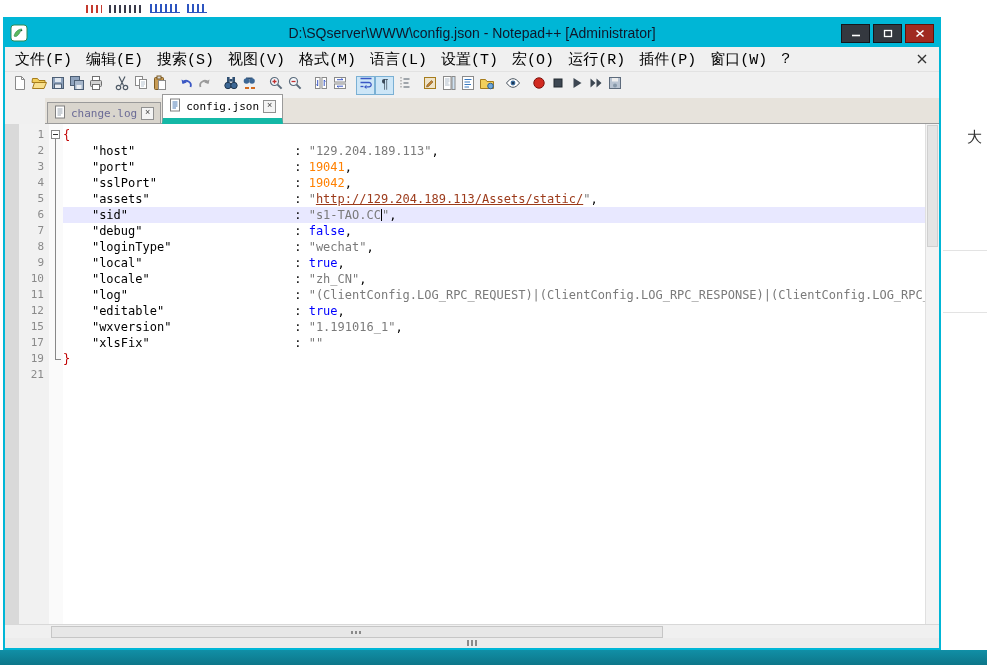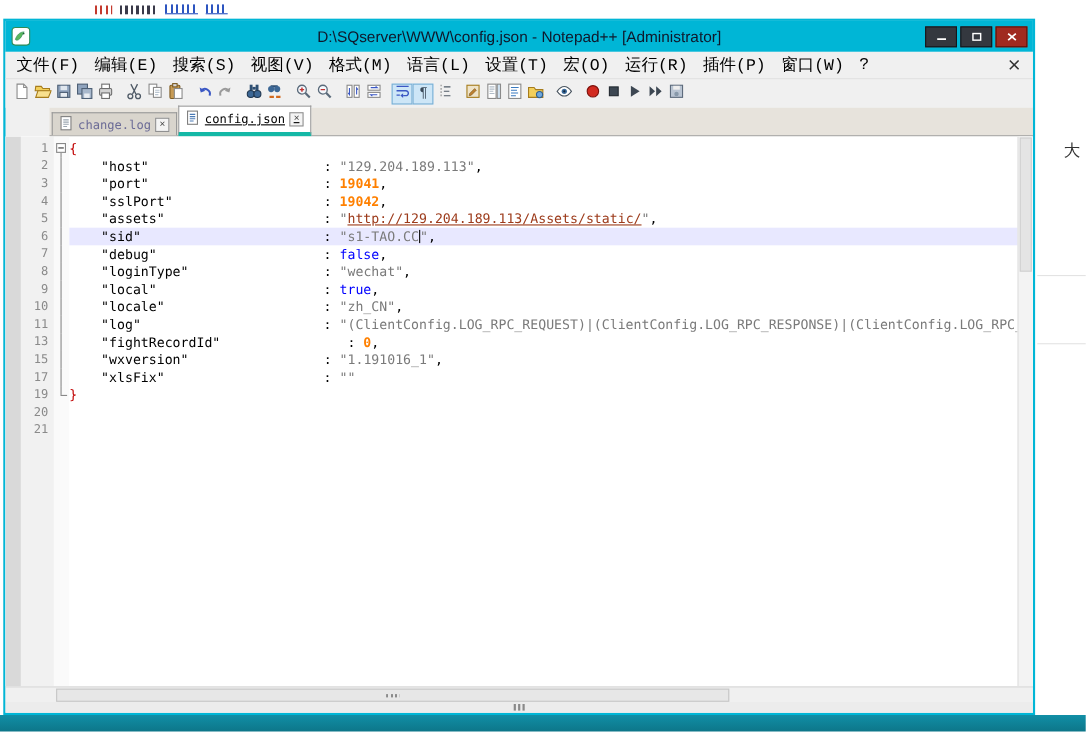--- a/index.html
+++ b/index.html
@@ -41,21 +41,21 @@
            border-top:1px solid #e2e2e2;}
   .tb-btn{width:19px;height:19px;display:flex;align-items:center;justify-content:center;border:1px solid transparent;box-sizing:border-box;}
   .tb-btn.pressed{background:#cde6f7;border:1px solid #7ab0d4;}
   .tb-sep{width:7px;height:19px;flex:none;}
 
   .tabbar{height:25px;background:#e7e3dc;display:flex;align-items:flex-end;padding-left:2px;flex:none;
           border-bottom:1px solid #9a9a9a;margin-left:40px;}
   .tab{height:20px;display:flex;align-items:center;gap:4px;padding:0 6px;margin-right:1px;
        border:1px solid #9a9a9a;border-bottom:none;background:#d9d5cd;
        font-family:"DejaVu Sans Mono","Liberation Mono",monospace;font-size:11px;color:#6b6b96;}
-  .tab.active{background:#fff;height:23px;color:#000;border-bottom:4px solid #14b8a6;margin-bottom:-1px;text-decoration:underline;}
+  .tab.active{background:#fff;height:23px;color:#000;border-bottom:6px solid #14b8a6;margin-bottom:-1px;}
   .tab-close{width:11px;height:11px;border:1px solid #909090;background:#f4f4f4;color:#444;
              font-size:9px;line-height:9px;text-align:center;font-family:"Liberation Sans",sans-serif;}
 
   .editor{flex:1;position:relative;display:flex;background:#fff;overflow:hidden;}
   .margin-bookmark{width:14px;background:#d9d9d9;flex:none;}
   .margin-numbers-bg{position:absolute;left:14px;top:0;bottom:0;width:30px;background:#f1f1f1;}
   .margin-fold-bg{position:absolute;left:44px;top:0;bottom:0;width:14px;background:#fafafa;}
   .lines{flex:1;display:flex;flex-direction:column;padding-top:3px;position:relative;overflow:hidden;}
   .line{display:flex;height:16px;line-height:16px;white-space:pre;flex:none;
         font-family:"DejaVu Sans Mono","Liberation Mono",monospace;font-size:12px;}
@@ -67,21 +67,21 @@
   .fold .v.half{bottom:8px;}
   .fold .h{position:absolute;left:6px;top:8px;width:6px;height:1px;background:#888;}
   .fold .box{position:absolute;left:2px;top:3px;width:9px;height:9px;border:1px solid #888;
              background:#fff;box-sizing:border-box;}
   .fold .box::after{content:"";position:absolute;left:1px;right:1px;top:3px;height:1px;background:#333;}
   .code{flex:1;overflow:hidden;}
   .line.current .code{background:var(--current-line);}
   .c-p{color:#000;}
   .c-k{color:#000;}
   .c-s{color:var(--string);}
-  .c-n{color:var(--number);font-weight:bold;}
+  .c-n{color:var(--number);}
   .c-b{color:var(--keyword);font-weight:normal;}
   .c-u{color:var(--url);text-decoration:underline;}
   .c-x{color:var(--brace);}
   .caret{display:inline-block;width:1px;height:12px;background:#000;vertical-align:-2px;}
 
   .vscroll{position:absolute;right:0;top:0;bottom:0;width:13px;background:#f3f3f3;border-left:1px solid #e0e0e0;}
   .vthumb{position:absolute;left:1px;right:1px;top:1px;height:120px;background:#e4e4e4;border:1px solid #cfcfcf;}
 
   .hscroll{height:13px;background:#f0f0f0;border-top:1px solid #d8d8d8;position:relative;flex:none;}
   .hthumb{position:absolute;left:46px;top:1px;width:610px;height:10px;background:#e7e7e7;
@@ -390,25 +390,24 @@
         <div class="line"><span class="ln">2</span><span class="fold"><span class="v"></span></span><span class="code"><span class="c-p">    </span><span class="c-k">"host"</span><span class="c-p">                      </span><span class="c-p">: </span><span class="c-s">"129.204.189.113"</span><span class="c-p">,</span></span></div>
         <div class="line"><span class="ln">3</span><span class="fold"><span class="v"></span></span><span class="code"><span class="c-p">    </span><span class="c-k">"port"</span><span class="c-p">                      </span><span class="c-p">: </span><span class="c-n">19041</span><span class="c-p">,</span></span></div>
         <div class="line"><span class="ln">4</span><span class="fold"><span class="v"></span></span><span class="code"><span class="c-p">    </span><span class="c-k">"sslPort"</span><span class="c-p">                   </span><span class="c-p">: </span><span class="c-n">19042</span><span class="c-p">,</span></span></div>
         <div class="line"><span class="ln">5</span><span class="fold"><span class="v"></span></span><span class="code"><span class="c-p">    </span><span class="c-k">"assets"</span><span class="c-p">                    </span><span class="c-p">: </span><span class="c-s">"</span><span class="c-u">http://129.204.189.113/Assets/static/</span><span class="c-s">"</span><span class="c-p">,</span></span></div>
         <div class="line current"><span class="ln">6</span><span class="fold"><span class="v"></span></span><span class="code"><span class="c-p">    </span><span class="c-k">"sid"</span><span class="c-p">                       </span><span class="c-p">: </span><span class="c-s">"s1-TAO.CC</span><span class="caret"></span><span class="c-s">"</span><span class="c-p">,</span></span></div>
         <div class="line"><span class="ln">7</span><span class="fold"><span class="v"></span></span><span class="code"><span class="c-p">    </span><span class="c-k">"debug"</span><span class="c-p">                     </span><span class="c-p">: </span><span class="c-b">false</span><span class="c-p">,</span></span></div>
         <div class="line"><span class="ln">8</span><span class="fold"><span class="v"></span></span><span class="code"><span class="c-p">    </span><span class="c-k">"loginType"</span><span class="c-p">                 </span><span class="c-p">: </span><span class="c-s">"wechat"</span><span class="c-p">,</span></span></div>
         <div class="line"><span class="ln">9</span><span class="fold"><span class="v"></span></span><span class="code"><span class="c-p">    </span><span class="c-k">"local"</span><span class="c-p">                     </span><span class="c-p">: </span><span class="c-b">true</span><span class="c-p">,</span></span></div>
         <div class="line"><span class="ln">10</span><span class="fold"><span class="v"></span></span><span class="code"><span class="c-p">    </span><span class="c-k">"locale"</span><span class="c-p">                    </span><span class="c-p">: </span><span class="c-s">"zh_CN"</span><span class="c-p">,</span></span></div>
         <div class="line"><span class="ln">11</span><span class="fold"><span class="v"></span></span><span class="code"><span class="c-p">    </span><span class="c-k">"log"</span><span class="c-p">                       </span><span class="c-p">: </span><span class="c-s">"(ClientConfig.LOG_RPC_REQUEST)|(ClientConfig.LOG_RPC_RESPONSE)|(ClientConfig.LOG_RPC_C</span></span></div>
-        <div class="line"><span class="ln">13</span><span class="fold"><span class="v"></span></span><span class="code"><span class="c-p">    </span><span class="c-k">"fightRecordId"</span><span class="c-p">                </span><span class="c-p">: </span><span class="c-n">0</span><span class="c-p">,</span></span></div>
+        <div class="line"><span class="ln">12</span><span class="fold"><span class="v"></span></span><span class="code"><span class="c-p">    </span><span class="c-k">"editable"</span><span class="c-p">                  </span><span class="c-p">: </span><span class="c-b">true</span><span class="c-p">,</span></span></div>
         <div class="line"><span class="ln">15</span><span class="fold"><span class="v"></span></span><span class="code"><span class="c-p">    </span><span class="c-k">"wxversion"</span><span class="c-p">                 </span><span class="c-p">: </span><span class="c-s">"1.191016_1"</span><span class="c-p">,</span></span></div>
         <div class="line"><span class="ln">17</span><span class="fold"><span class="v"></span></span><span class="code"><span class="c-p">    </span><span class="c-k">"xlsFix"</span><span class="c-p">                    </span><span class="c-p">: </span><span class="c-s">""</span></span></div>
         <div class="line"><span class="ln">19</span><span class="fold"><span class="v half"></span><span class="h"></span></span><span class="code"><span class="c-x">}</span></span></div>
-        <div class="line"><span class="ln">20</span><span class="fold"></span><span class="code"></span></div>
         <div class="line"><span class="ln">21</span><span class="fold"></span><span class="code"></span></div>
       </div>
     <div class="vscroll">
       <div class="vthumb"></div>
     </div>
   </div>
 
   <div class="hscroll">
     <div class="hthumb">
       <span class="hgrip"></span>

